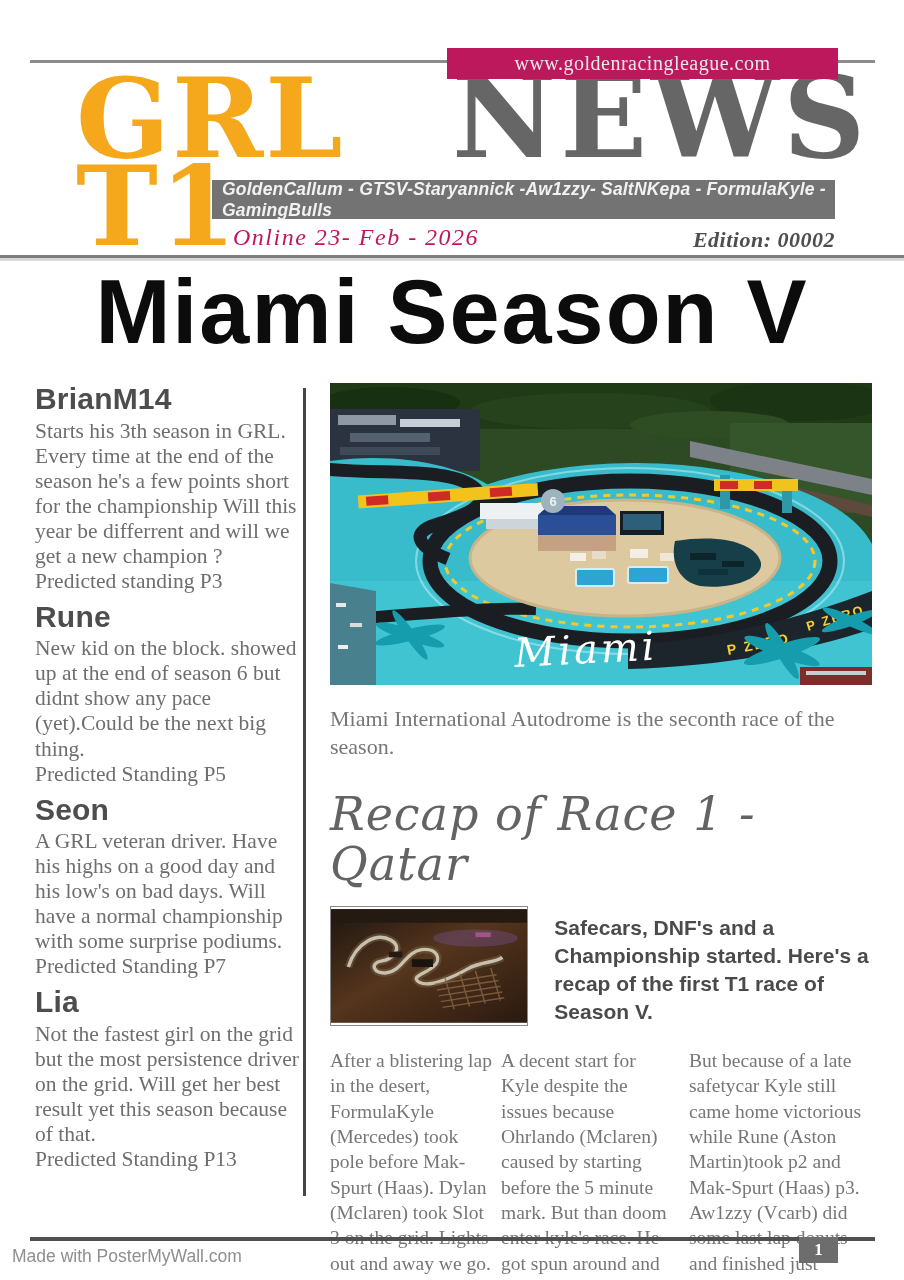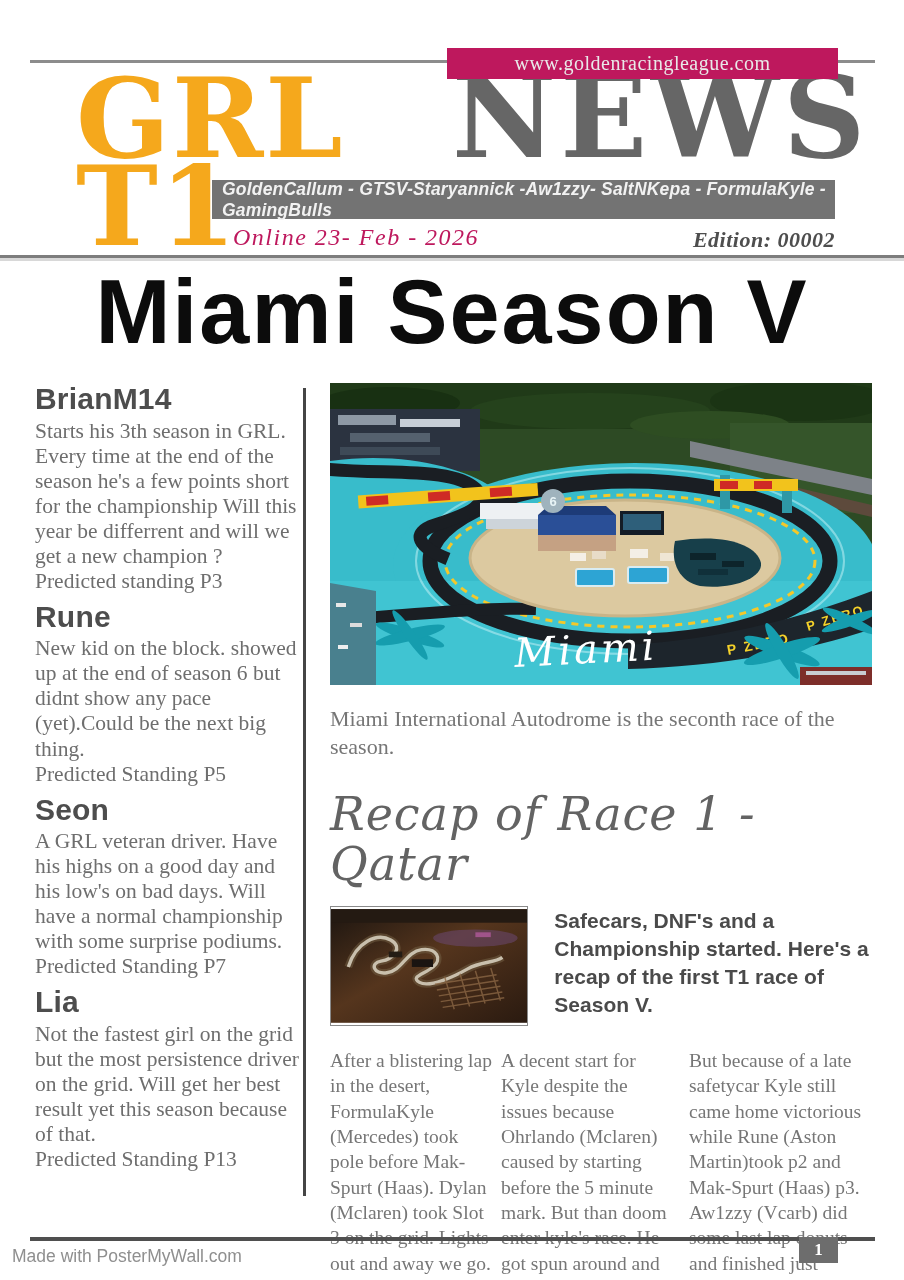--- a/index.html
+++ b/index.html
@@ -68,21 +68,21 @@
   .hero { display:block; width:542px; height:302px; }
   .hero-caption { font-size:22px; color:#767676; line-height:1.27; margin-top:20px; }
   .recap-title {
     font-family:"DejaVu Serif", serif; font-style:italic; font-size:46px; color:#636363;
     margin-top:28px; letter-spacing:1px; line-height:1.1;
   }
   .qatar-row { display:flex; margin-top:16px; }
   .qatar-img { display:block; width:204px; height:118px; border:1px solid #8a8a8a; }
   .recap-intro {
     margin-left:26px; width:330px; font-family:"Liberation Sans", sans-serif; font-weight:bold;
-    font-size:21px; color:#4a4a4a; line-height:1.33; margin-top:1px;
+    font-size:21px; color:#4a4a4a; line-height:1.33; margin-top:8px;
   }
   .recap-cols { display:flex; margin-top:22px; color:#767676; font-size:19.5px; line-height:1.3; }
   .recap-col1 { width:163px; }
   .recap-col2 { width:172px; margin-left:8px; }
   .recap-col3 { width:179px; margin-left:16px; }
 
   
   .footer-rule { position:absolute; left:30px; top:1237px; width:845px; height:4px; background:#4f4f4f; }
   .page-num {
     position:absolute; left:799px; top:1237px; width:39px; height:26px; background:#6d6d6d;

